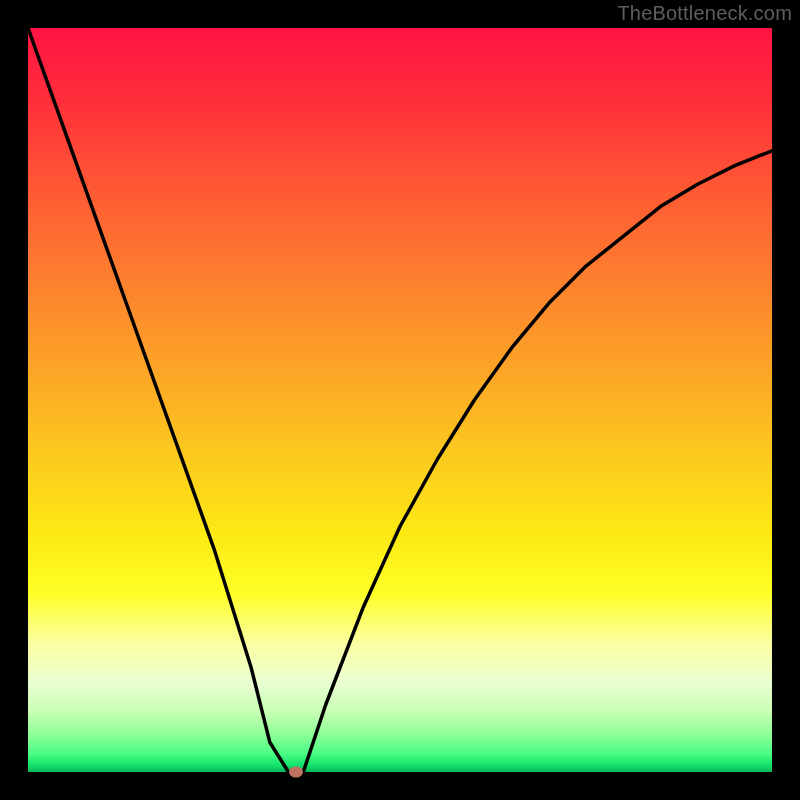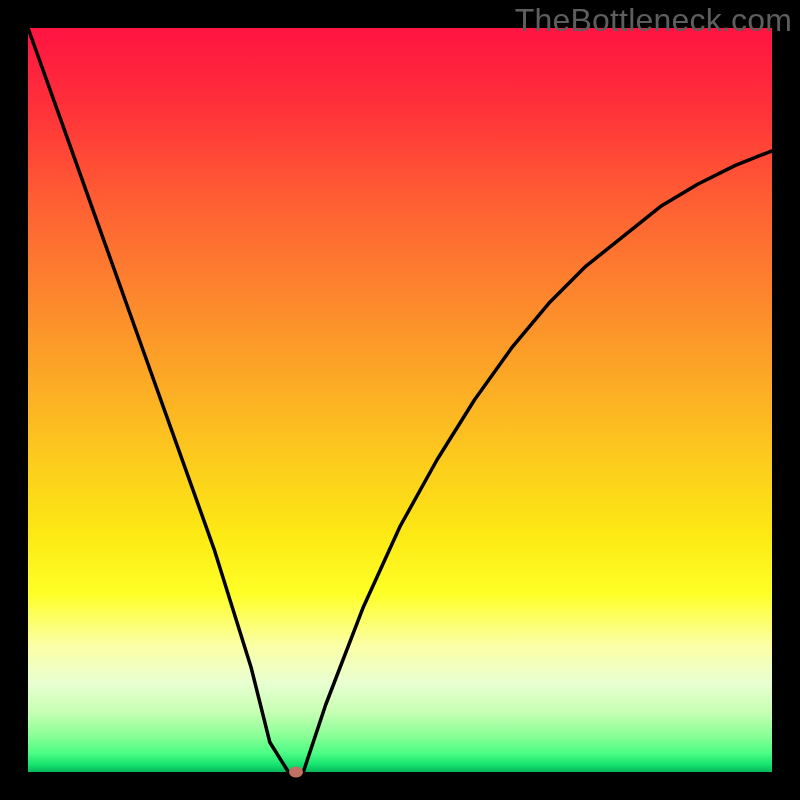--- a/index.html
+++ b/index.html
@@ -15,21 +15,21 @@
     position: relative;
     width: 800px;
     height: 800px;
     background: #000;
   }
   .watermark {
     position: absolute;
     top: 2px;
     right: 8px;
     color: #5e5e5e;
-    font-size: 32px;
+    font-size: 20px;
     font-weight: 500;
     letter-spacing: 0.2px;
     z-index: 10;
   }
   .plot-area {
     position: absolute;
     left: 28px;
     top: 28px;
     width: 744px;
     height: 744px;

